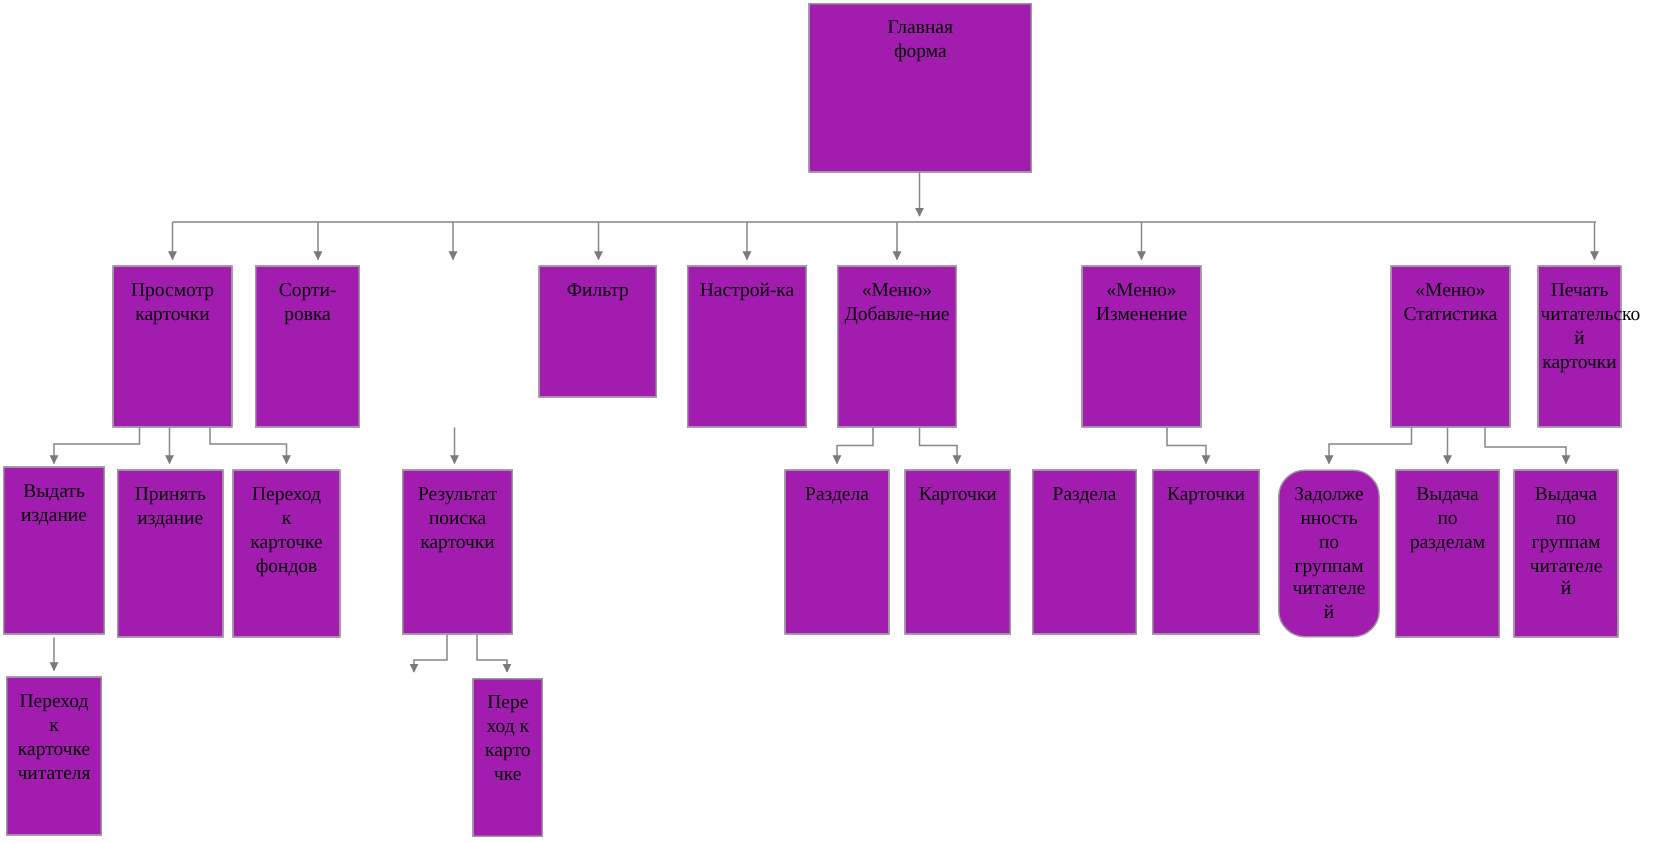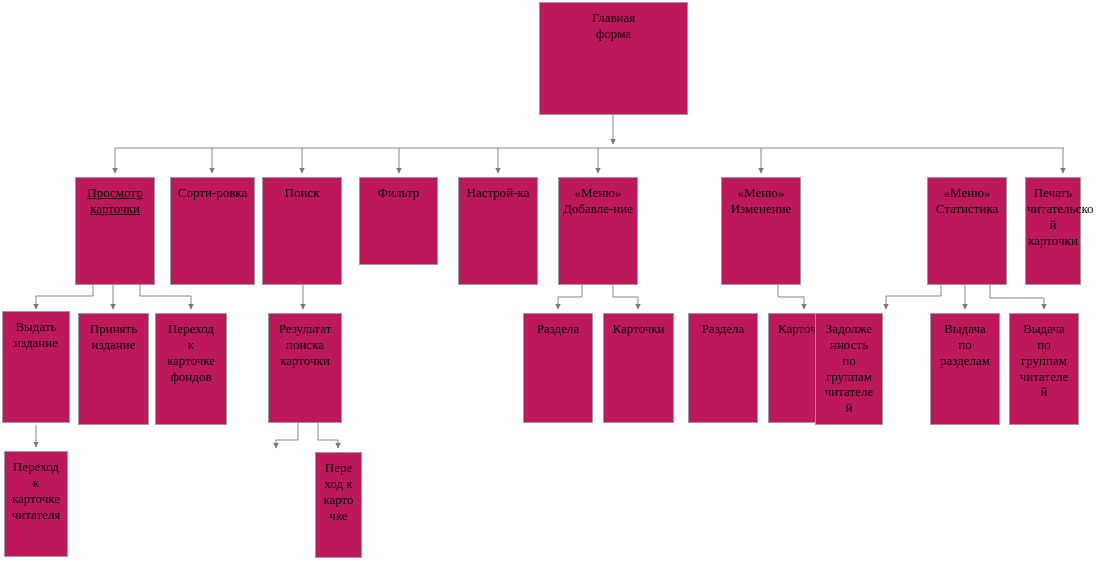--- a/index.html
+++ b/index.html
@@ -23,21 +23,21 @@
   }
   .wires polyline, .wires line {
     fill: none;
     stroke: #868686;
     stroke-width: 1;
   }
   .node {
     position: absolute;
     box-sizing: border-box;
     border: 1px solid #9a9a9a;
-    background: #be185d;
+    background: #a21caf;
     color: #000000;
     font-size: 13px;
     line-height: 1.22;
     text-align: center;
     white-space: pre-line;
     padding: 7px 1px 16px 1px;
   }
 </style>
 </head>
 <body>
@@ -81,24 +81,23 @@
     <polyline points="778,285 778,297 804,297 804,309" marker-end="url(#arr)"></polyline>
 
     <polyline points="941,285 941,296 886,296 886,309" marker-end="url(#arr)"></polyline>
     <polyline points="965,285 965,309" marker-end="url(#arr)"></polyline>
     <polyline points="990,285 990,298 1044,298 1044,309" marker-end="url(#arr)"></polyline>
   </svg>
 
   <div class="node" style="left:539px; top:2px; width:149px; height:113px;">Главная
 форма</div>
 
-  <div class="node" style="left:75px; top:177px; width:80px; height:108px;text-decoration:underline;">Просмотр
+  <div class="node" style="left:75px; top:177px; width:80px; height:108px;">Просмотр
 карточки</div>
-  <div class="node" style="left:170px; top:177px; width:85px; height:108px;">Сорти-ровка</div>
-  <div class="node" style="left:262px; top:177px; width:80px; height:108px;">Поиск</div>
+  <div class="node" style="left:170px; top:177px; width:70px; height:108px;">Сорти-ровка</div>
   <div class="node" style="left:359px; top:177px; width:79px; height:88px;">Фильтр</div>
   <div class="node" style="left:458px; top:177px; width:80px; height:108px;">Настрой-ка</div>
   <div class="node" style="left:558px; top:177px; width:80px; height:108px;">«Меню»
 Добавле-ние</div>
   <div class="node" style="left:721px; top:177px; width:80px; height:108px;">«Меню»
 Изменение</div>
   <div class="node" style="left:927px; top:177px; width:80px; height:108px;">«Меню»
 Статистика</div>
   <div class="node" style="left:1025px; top:177px; width:56px; height:108px;">Печать
 читательско
@@ -112,21 +111,21 @@
 к
 карточке
 фондов</div>
   <div class="node" style="left:268px; top:313px; width:74px; height:110px;">Результат
 поиска
 карточки</div>
   <div class="node" style="left:523px; top:313px; width:70px; height:110px;">Раздела</div>
   <div class="node" style="left:603px; top:313px; width:71px; height:110px;">Карточки</div>
   <div class="node" style="left:688px; top:313px; width:70px; height:110px;">Раздела</div>
   <div class="node" style="left:768px; top:313px; width:72px; height:110px;">Карточки</div>
-  <div class="node" style="left:815px; top:313px; width:68px; height:112px;">Задолже
+  <div class="node" style="left:852px; top:313px; width:68px; height:112px;border-radius:18px;">Задолже
 нность
 по
 группам
 читателе
 й</div>
   <div class="node" style="left:930px; top:313px; width:70px; height:112px;">Выдача
 по
 разделам</div>
   <div class="node" style="left:1009px; top:313px; width:70px; height:112px;">Выдача
 по

